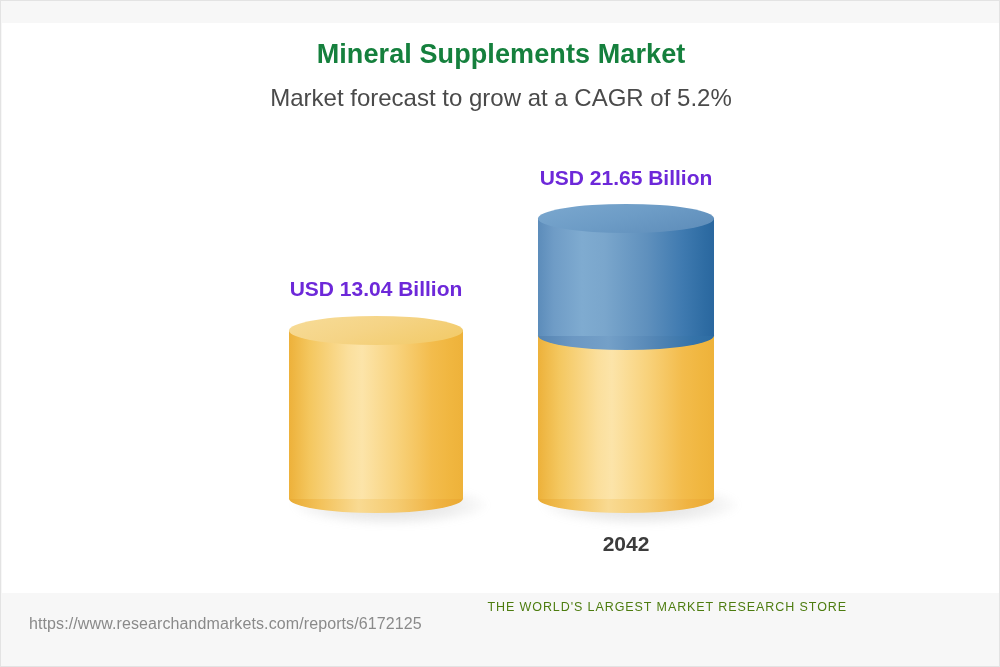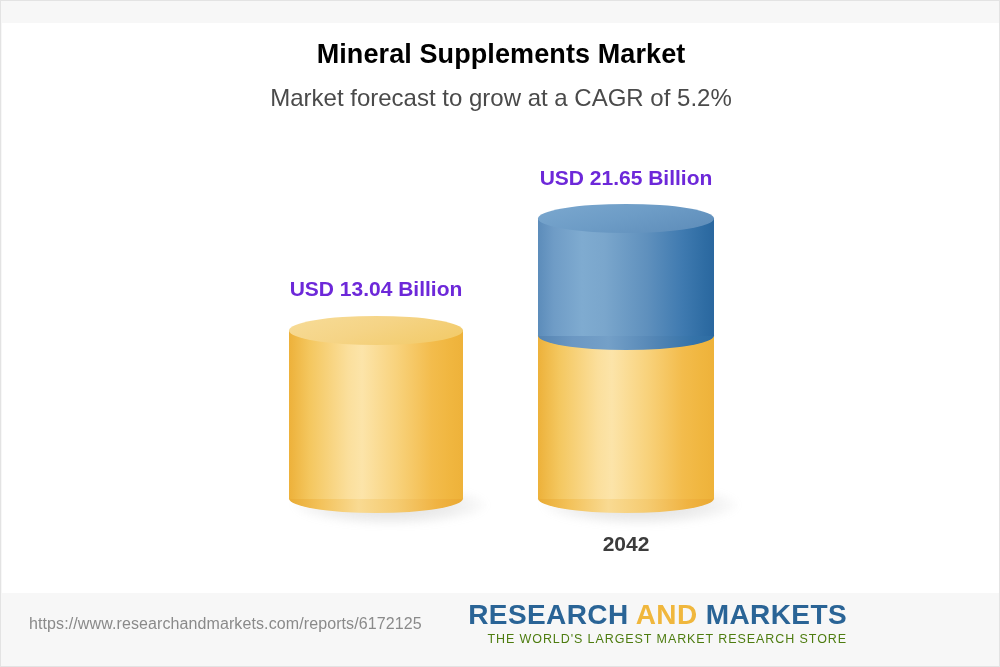--- a/index.html
+++ b/index.html
@@ -40,21 +40,21 @@
     left: 0;
     top: 36px;
     width: 1000px;
     text-align: center;
     z-index: 6;
   }
   .chart-title {
     margin: 0;
     font-size: 27px;
     font-weight: bold;
-    color: #000000;
+    color: #15803d;
     letter-spacing: 0.1px;
     line-height: 34px;
   }
   .chart-subtitle {
     margin: 0;
     padding-top: 14px;
     font-size: 24px;
     font-weight: normal;
     color: #4a4a4a;
     line-height: 26px;
@@ -270,18 +270,17 @@
     </div>
 
     <div class="cat-label" id="cat-2034">2042</div>
 
   </div>
 
   <div class="footer">
     <div class="source-url">https://www.researchandmarkets.com/reports/6172125</div>
 
     <div class="brand">
-      <div class="brand-name"><span>RESEARCH </span><span class="and">AND</span><span> MARKETS</span></div>
       <div class="brand-tagline">THE WORLD'S LARGEST MARKET RESEARCH STORE</div>
     </div>
   </div>
 
 </div>
 
 </body></html>

